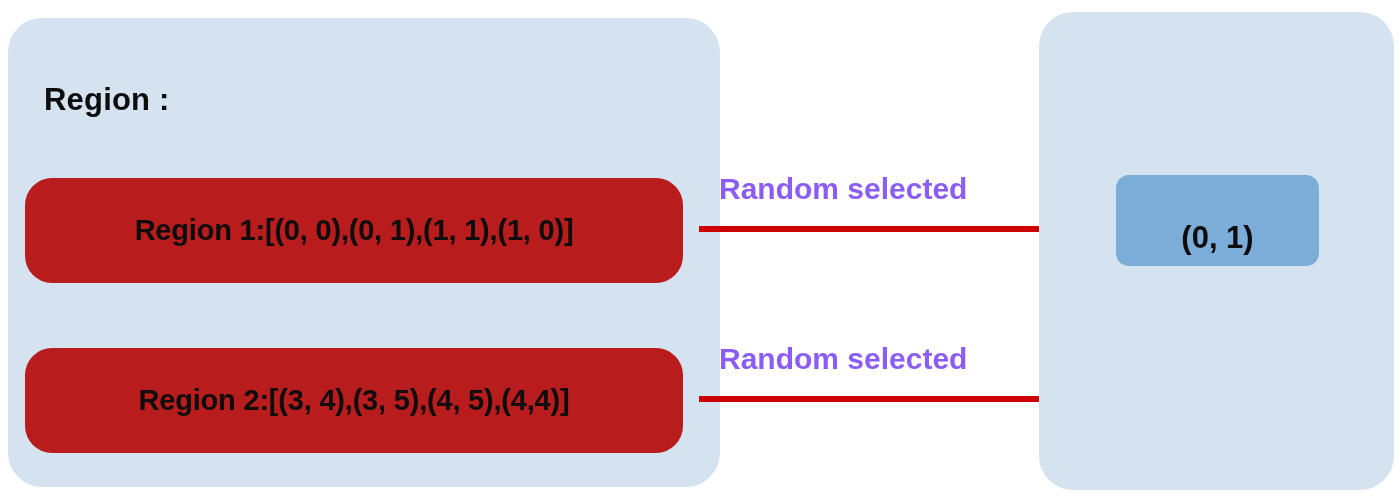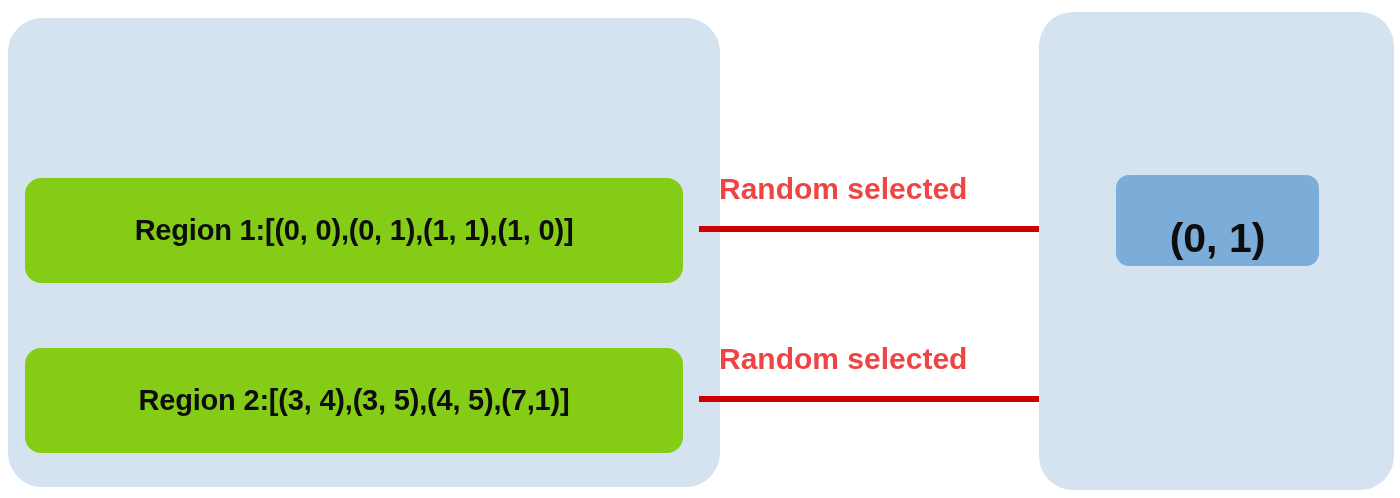--- a/index.html
+++ b/index.html
@@ -55,22 +55,22 @@
     top: 66px;
     font-size: 32px;
   }
 
   
   .region-block {
     position: absolute;
     left: 25px;
     width: 658px;
     height: 105px;
-    background: #84cc16;
-    border-radius: 16px;
+    background: #b91c1c;
+    border-radius: 27px;
     display: flex;
     align-items: center;
     justify-content: center;
   }
   #region-block-1 { top: 178px; }
   #region-block-2 { top: 348px; }
 
   .region-block-label {
     color: #0d0d0d;
     font-size: 29px;
@@ -89,21 +89,21 @@
     border-radius: 13px;
     display: flex;
     align-items: center;
     justify-content: center;
   }
   #selected-block-1 { top: 175px; }
   #selected-block-2 { top: 345px; }
 
   .selected-block-label {
     color: #0d0d0d;
-    font-size: 41px;
+    font-size: 31px;
     font-weight: bold;
     white-space: nowrap;
     margin-top: 35px;
   }
 
   
   .arrow-group {
     position: absolute;
     left: 697px;
     width: 390px;
@@ -111,46 +111,47 @@
   }
   #arrow-group-1 { top: 172px; }
   #arrow-group-2 { top: 342px; }
 
   .arrow-label {
     position: absolute;
     left: 22px;
     top: 0px;
     font-size: 30px;
     font-weight: bold;
-    color: #ef4444;
+    color: #8b5cf6;
     white-space: nowrap;
   }
   .arrow-svg {
     position: absolute;
     left: 0;
     top: 44px;
     width: 390px;
     height: 26px;
     display: block;
   }
 </style>
 </head>
 <body>
 
 <div id="canvas">
 
   <div class="panel" id="region-panel"></div>
 
+  <div class="panel-title" id="region-title">Region :</div>
 
   <div class="region-block" id="region-block-1">
     <span class="region-block-label">Region 1:[(0, 0),(0, 1),(1, 1),(1, 0)]</span>
   </div>
 
   <div class="region-block" id="region-block-2">
-    <span class="region-block-label">Region 2:[(3, 4),(3, 5),(4, 5),(7,1)]</span>
+    <span class="region-block-label">Region 2:[(3, 4),(3, 5),(4, 5),(4,4)]</span>
   </div>
 
   <div class="arrow-group" id="arrow-group-1">
     <span class="arrow-label">Random selected</span>
     <svg class="arrow-svg" viewBox="0 0 390 26">
       <line x1="2" y1="13" x2="363" y2="13" stroke="#cc0000" stroke-width="6"></line>
       <polygon points="357,2 389,13 357,24" fill="#cc0000"></polygon>
     </svg>
   </div>
 

